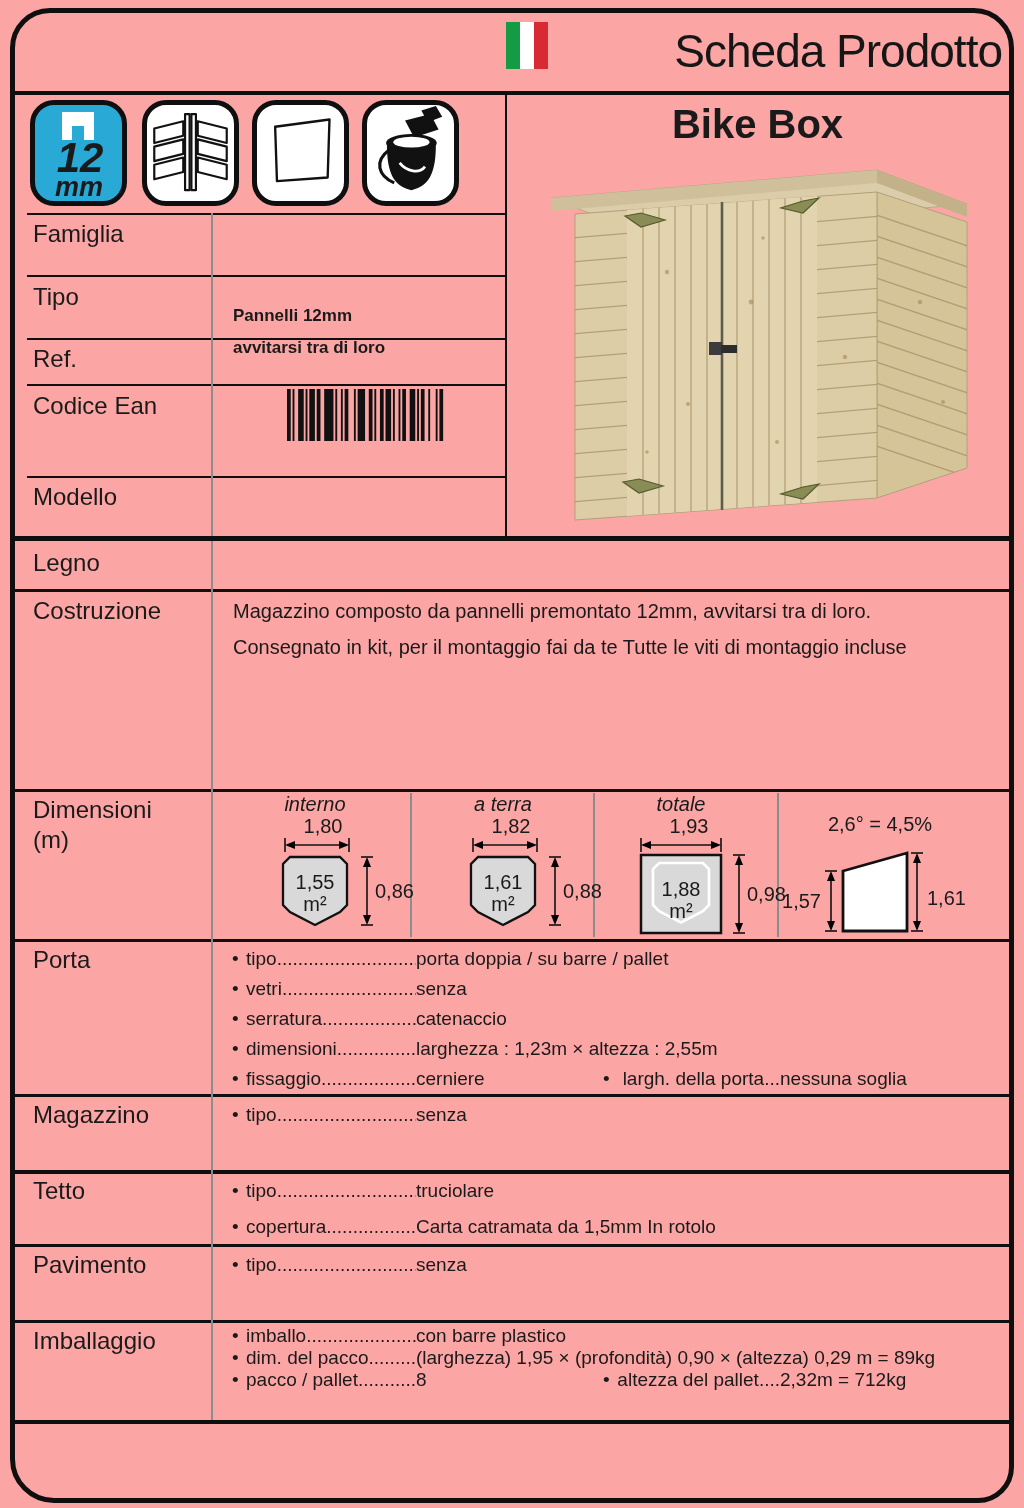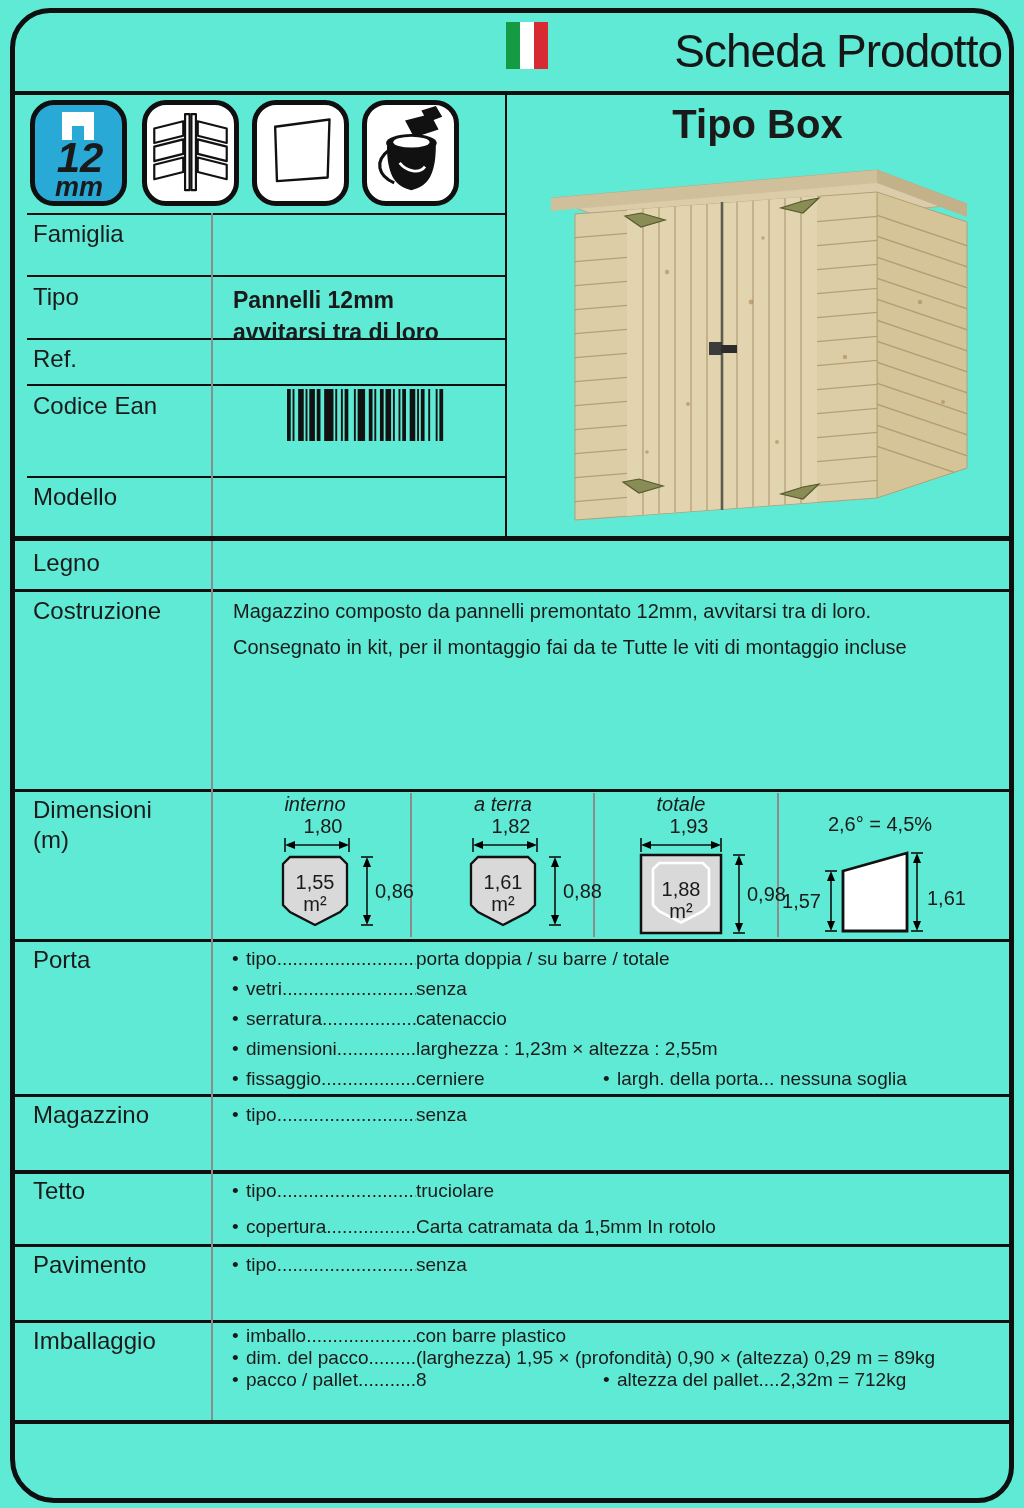--- a/index.html
+++ b/index.html
@@ -1,36 +1,36 @@
 <!DOCTYPE html>
 <html><head>
 <meta charset="utf-8">
 <style>
   html,body{margin:0;padding:0;background:#fff;}
-  .screen{position:relative;width:1024px;height:1508px;background:#5eead4;overflow:hidden;
+  .screen{position:relative;width:1024px;height:1508px;background:#fca5a5;overflow:hidden;
           font-family:"Liberation Sans","DejaVu Sans",sans-serif;color:#1a1a1a;}
   .abs{position:absolute;}
   .frame{left:10px;top:8px;width:994px;height:1485px;border:5px solid #0f0f0f;border-radius:40px 40px 36px 44px;}
   .hline{background:#0f0f0f;}
   .vline{background:#8c8c8c;}
   .vline.black{background:#0f0f0f;}
   .hdr-title{left:560px;top:24px;width:442px;text-align:right;font-size:46px;font-weight:400;letter-spacing:-1px;color:#161616;}
   .flag{left:506px;top:22px;width:42px;height:47px;display:flex;}
   .flag span{flex:1;}
   .icon-box{top:100px;width:97px;height:106px;border:5px solid #0f0f0f;border-radius:24px;background:#fff;box-sizing:border-box;}
   .icon-box.cyan{background:#29a9d6;}
   .lbl{left:33px;font-size:24px;}
-  .info-val{font-size:23px;font-weight:bold;line-height:32px;}
+  .info-val{font-size:17px;font-weight:bold;line-height:32px;margin-top:16px;}
   .cell-text{font-size:20px;}
   .bikebox-title{left:505px;top:102px;width:505px;text-align:center;font-size:40px;font-weight:bold;}
   .spec-row{position:relative;height:30px;display:flex;align-items:center;font-size:19px;white-space:nowrap;}
   .bullet{width:14px;flex:none;}
   .spec-label{width:170px;flex:none;overflow:hidden;}
   .extra{position:absolute;left:371px;display:flex;white-space:nowrap;}
-  .extra .spec-label{width:163px;}
+  .extra .spec-label{width:163px;text-align:right;}
   .spec-rows{position:absolute;left:232px;width:775px;display:flex;flex-direction:column;}
   #rows-porta{top:944px;}
   #rows-finestra{top:1100px;}
   #rows-tetto{top:1176px;}
   #rows-tetto .spec-row{margin-bottom:6px;}
   #rows-pavimento{top:1250px;}
   #rows-imballaggio{top:1325px;height:29px;}
   svg{overflow:visible;}
   svg text{font-family:"Liberation Sans","DejaVu Sans",sans-serif;fill:#1a1a1a;}
   .dim-title{font-size:20px;font-style:italic;}
@@ -126,21 +126,21 @@
       <rect x="115.25" y="0" width="3.72" height="52" fill="#111"></rect>
       <rect x="122.68" y="0" width="5.58" height="52" fill="#111"></rect>
       <rect x="130.12" y="0" width="1.86" height="52" fill="#111"></rect>
       <rect x="133.84" y="0" width="3.72" height="52" fill="#111"></rect>
       <rect x="141.27" y="0" width="1.86" height="52" fill="#111"></rect>
       <rect x="148.71" y="0" width="1.86" height="52" fill="#111"></rect>
       <rect x="152.42" y="0" width="3.72" height="52" fill="#111"></rect>
     </svg>
   <div class="abs lbl" style="top:483px">Modello</div>
 
-  <div class="abs bikebox-title">Tipo Box</div>
+  <div class="abs bikebox-title">Bike Box</div>
   <svg class="abs" style="left:515px;top:152px" width="488" height="385" viewBox="0 0 488 385">
     <defs>
       <clipPath id="cpDoors">
           <polygon points="112,58 302,44 302,350 112,364"></polygon>
         </clipPath>
       <clipPath id="cpLeftStrip">
           <polygon points="60,62 112,58 112,364 60,368"></polygon>
         </clipPath>
       <clipPath id="cpRightStrip">
           <polygon points="302,44 362,40 362,346 302,350"></polygon>
@@ -355,21 +355,21 @@
   <div class="abs lbl" style="top:946px">Porta</div>
   <div class="abs lbl" style="top:1101px">Magazzino</div>
   <div class="abs lbl" style="top:1177px">Tetto</div>
   <div class="abs lbl" style="top:1251px">Pavimento</div>
   <div class="abs lbl" style="top:1327px">Imballaggio</div>
 
   <div class="spec-rows" id="rows-porta">
       <div class="spec-row">
         <span class="bullet">•</span>
         <span class="spec-label">tipo...........................</span>
-        <span class="spec-value">porta doppia / su barre / totale</span>
+        <span class="spec-value">porta doppia / su barre / pallet</span>
       </div>
       <div class="spec-row">
         <span class="bullet">•</span>
         <span class="spec-label">vetri..........................</span>
         <span class="spec-value">senza</span>
       </div>
       <div class="spec-row">
         <span class="bullet">•</span>
         <span class="spec-label">serratura.....................</span>
         <span class="spec-value">catenaccio</span>

